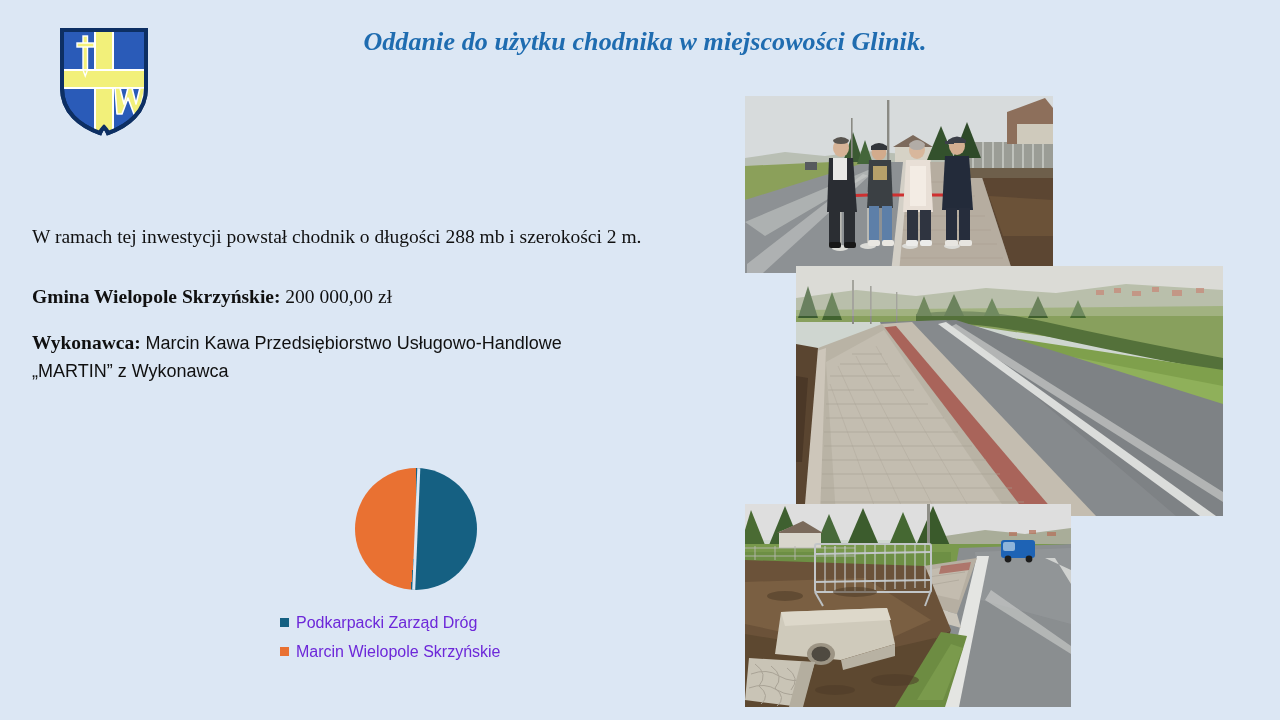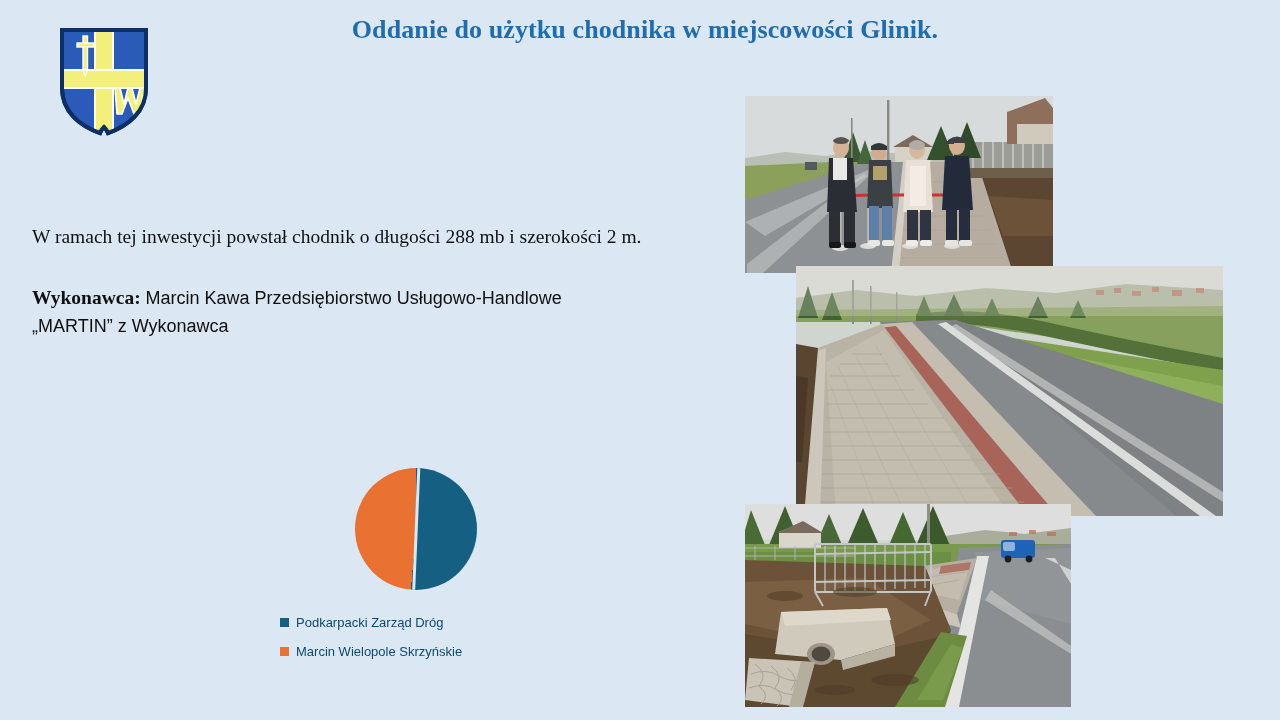--- a/index.html
+++ b/index.html
@@ -28,29 +28,30 @@
     top: 26px;
     width: 92px;
     height: 112px;
   }
   .crest svg { display: block; width: 100%; height: 100%; }
 
   
   .slide-title {
     position: absolute;
     left: 180px;
-    top: 14px;
+    top: 26px;
     width: 930px;
     text-align: center;
     font-family: "Liberation Serif", serif;
     font-weight: bold;
     font-size: 26px;
     line-height: 32px;
     color: #1f6cb0;
     letter-spacing: 0.1px;
+    font-style: italic;
   }
 
   
   .body-text {
     position: absolute;
     left: 32px;
     top: 208px;
     width: 700px;
     color: #101010;
   }
@@ -110,23 +111,23 @@
     background: #dce7f4;
     transform: translateX(-50%) rotate(2.4deg);
     transform-origin: 50% 50%;
   }
   .legend {
     position: absolute;
     left: 0;
     top: 144px;
     width: 300px;
     font-family: "Liberation Sans", sans-serif;
-    font-size: 13px;
+    font-size: 16px;
     line-height: 21px;
-    color: #0c4a6e;
+    color: #6d28d9;
   }
   .legend-row {
     display: flex;
     align-items: flex-start;
     margin-bottom: 8px;
   }
   .legend-marker {
     width: 9px;
     height: 9px;
     flex: 0 0 9px;
@@ -180,20 +181,24 @@
     </svg>
   </div>
 
   <div class="slide-title">Oddanie do użytku chodnika w miejscowości Glinik.</div>
 
   <div class="body-text">
 
     <p class="lead">W ramach tej inwestycji powstał chodnik o długości 288 mb i szerokości 2 m.</p>
 
 
+    <p class="fact">
+      <span class="lbl">Gmina Wielopole Skrzyńskie:</span>
+      <span class="val">200 000,00 zł</span>
+    </p>
 
 
     <p class="fact contractor">
       <span class="lbl">Wykonawca:</span>
       <span class="val">Marcin Kawa Przedsiębiorstwo Usługowo-Handlowe</span><br>
       <span class="val">„MARTIN” z Wykonawca</span>
     </p>
 
   </div>
 

